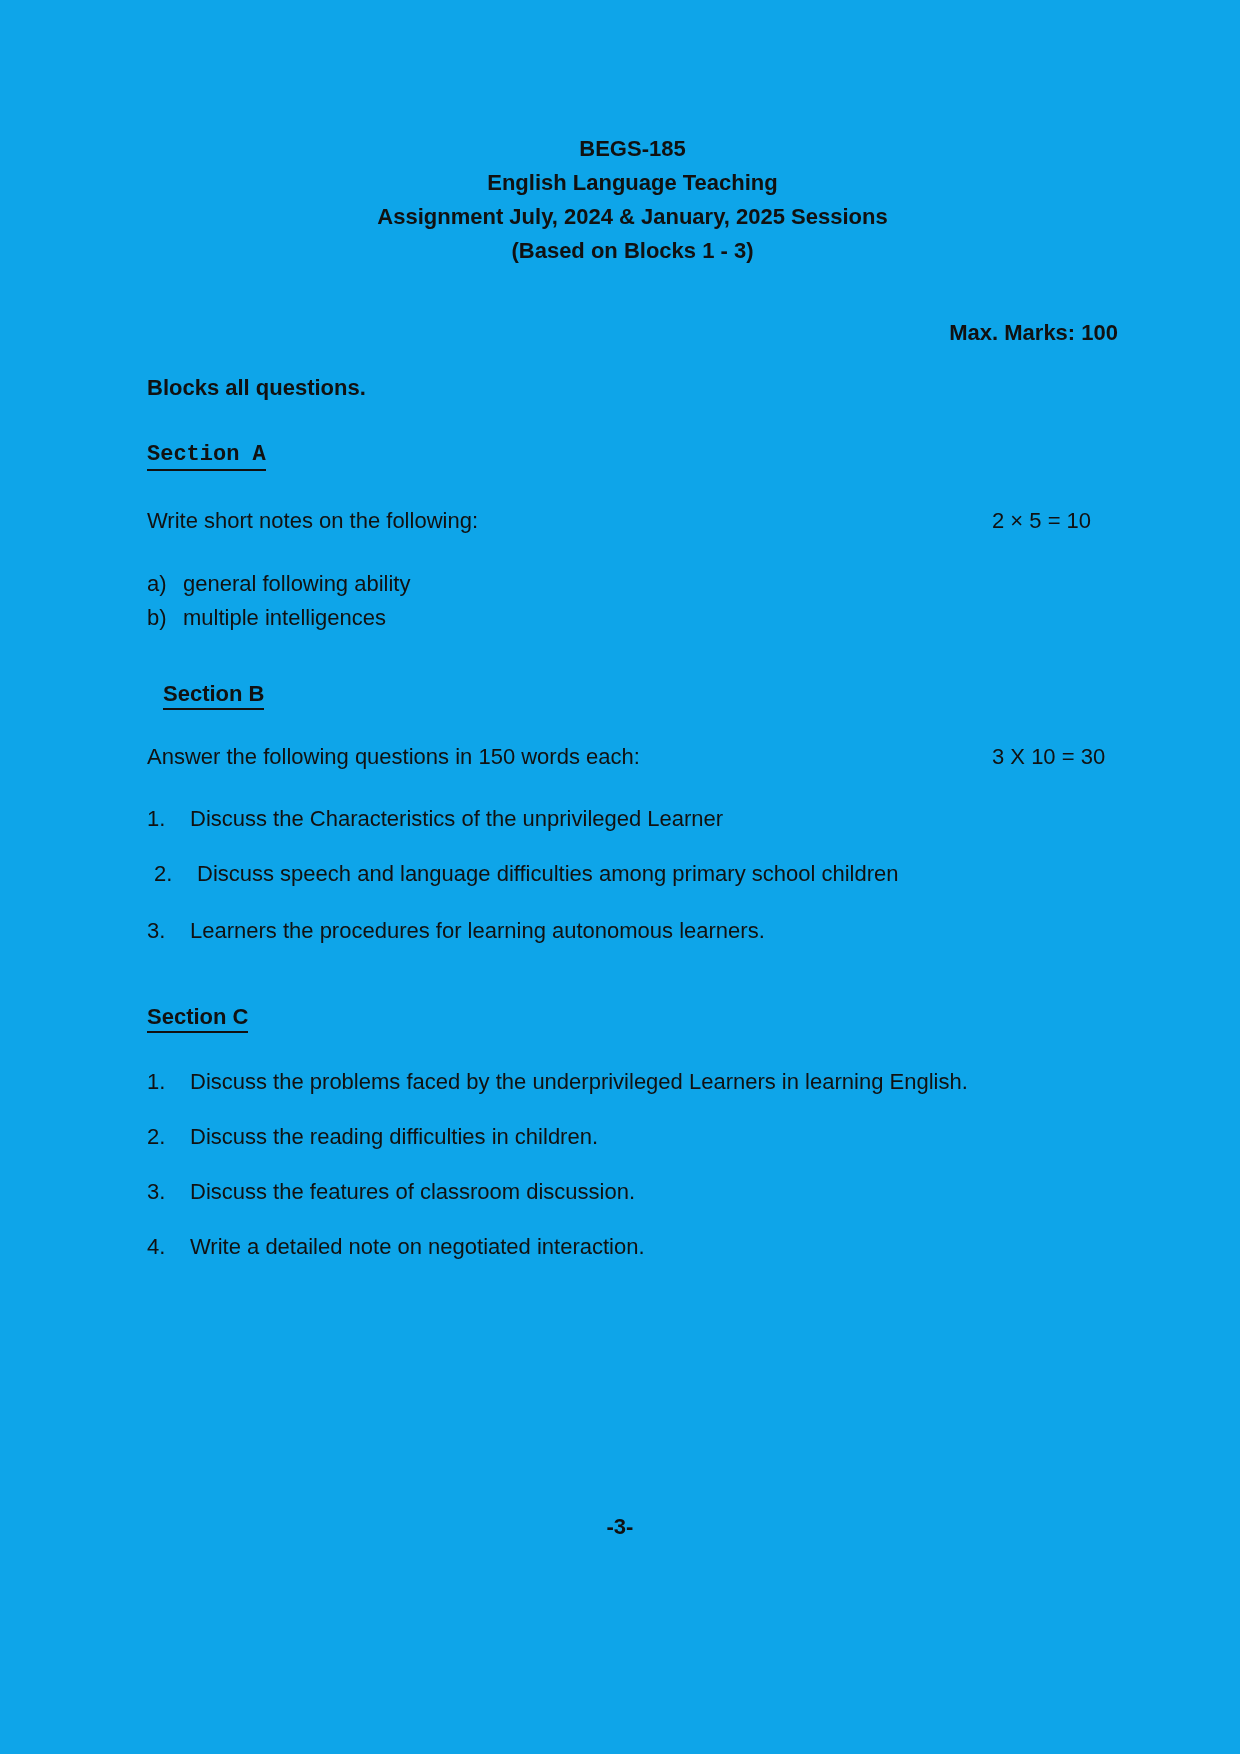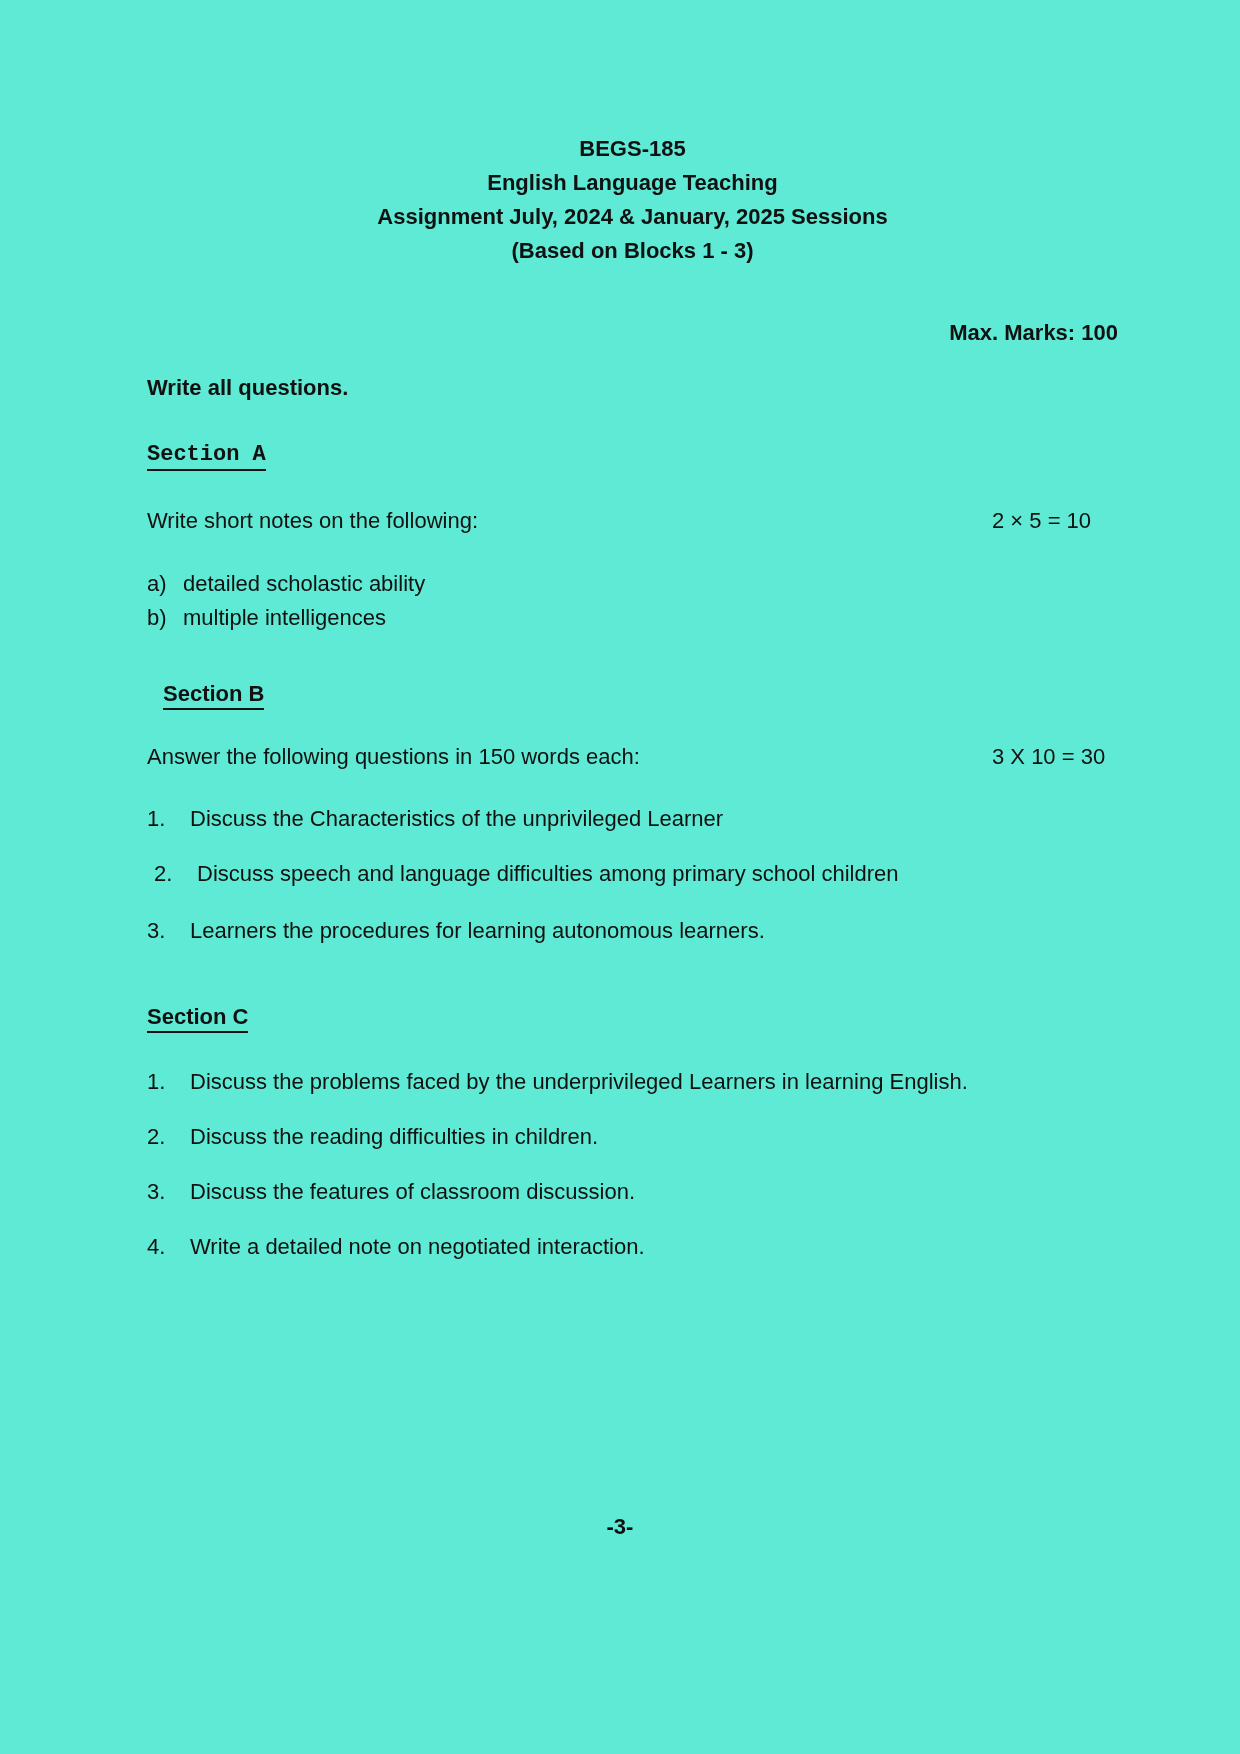--- a/index.html
+++ b/index.html
@@ -5,21 +5,21 @@
   html, body {
     margin: 0;
     padding: 0;
     background: #e8e8e8;
   }
   .page {
     position: relative;
     width: 1240px;
     height: 1754px;
     margin: 0 auto;
-    background: #5eead4;
+    background: #0ea5e9;
     color: #111111;
     font-family: "Liberation Sans", "DejaVu Sans", sans-serif;
     font-size: 22px;
     line-height: 27px;
     box-sizing: border-box;
     padding: 132px 122px 0 147px;
     overflow: hidden;
   }
   .doc-header {
     text-align: center;
@@ -92,33 +92,33 @@
 
   <div class="doc-header">
     <div>BEGS-185</div>
     <div>English Language Teaching</div>
     <div>Assignment July, 2024 &amp; January, 2025 Sessions</div>
     <div>(Based on Blocks 1 - 3)</div>
   </div>
 
   <div class="max-marks">Max. Marks: 100</div>
 
-  <div class="instruction">Write all questions.</div>
+  <div class="instruction">Blocks all questions.</div>
 
   <div class="section-title" id="secA-title">
     <span class="underline">Section A</span>
   </div>
   <div class="prompt-row" id="secA-row">
     <span class="prompt">Write short notes on the following:</span>
     <span class="marks">2 × 5 = 10</span>
   </div>
   <div class="qlist-a">
     <div class="q-row">
       <span class="q-label">a)</span>
-      <span class="q-text">detailed scholastic ability</span>
+      <span class="q-text">general following ability</span>
     </div>
     <div class="q-row">
       <span class="q-label">b)</span>
       <span class="q-text">multiple intelligences</span>
     </div>
   </div>
 
   <div class="section-title" id="secB-title">
     <span class="underline">Section B</span>
   </div>

